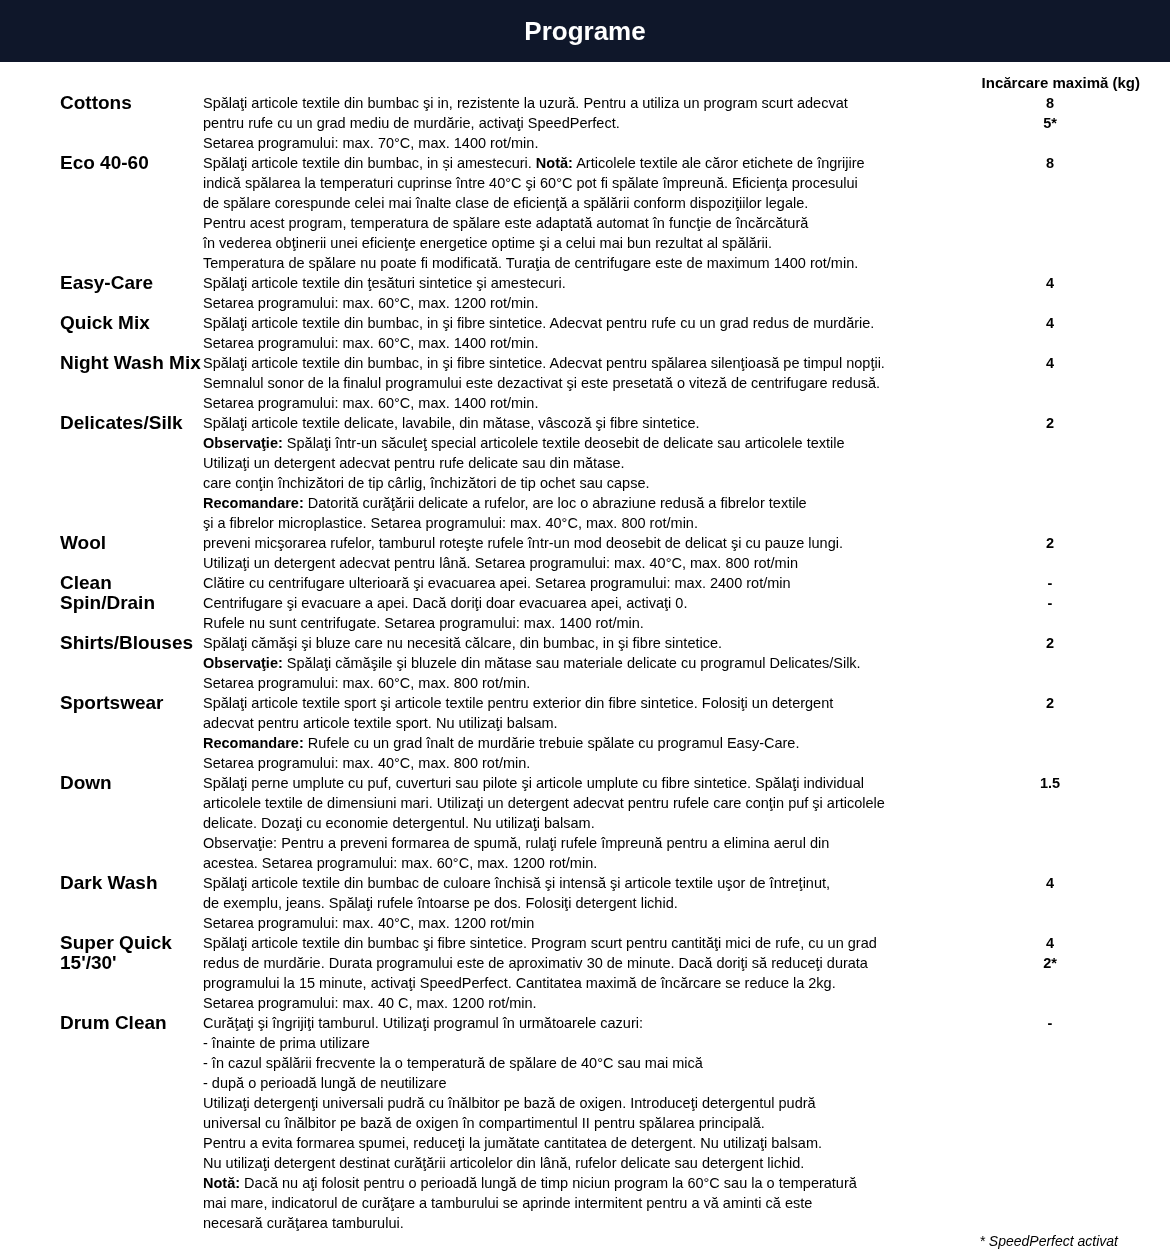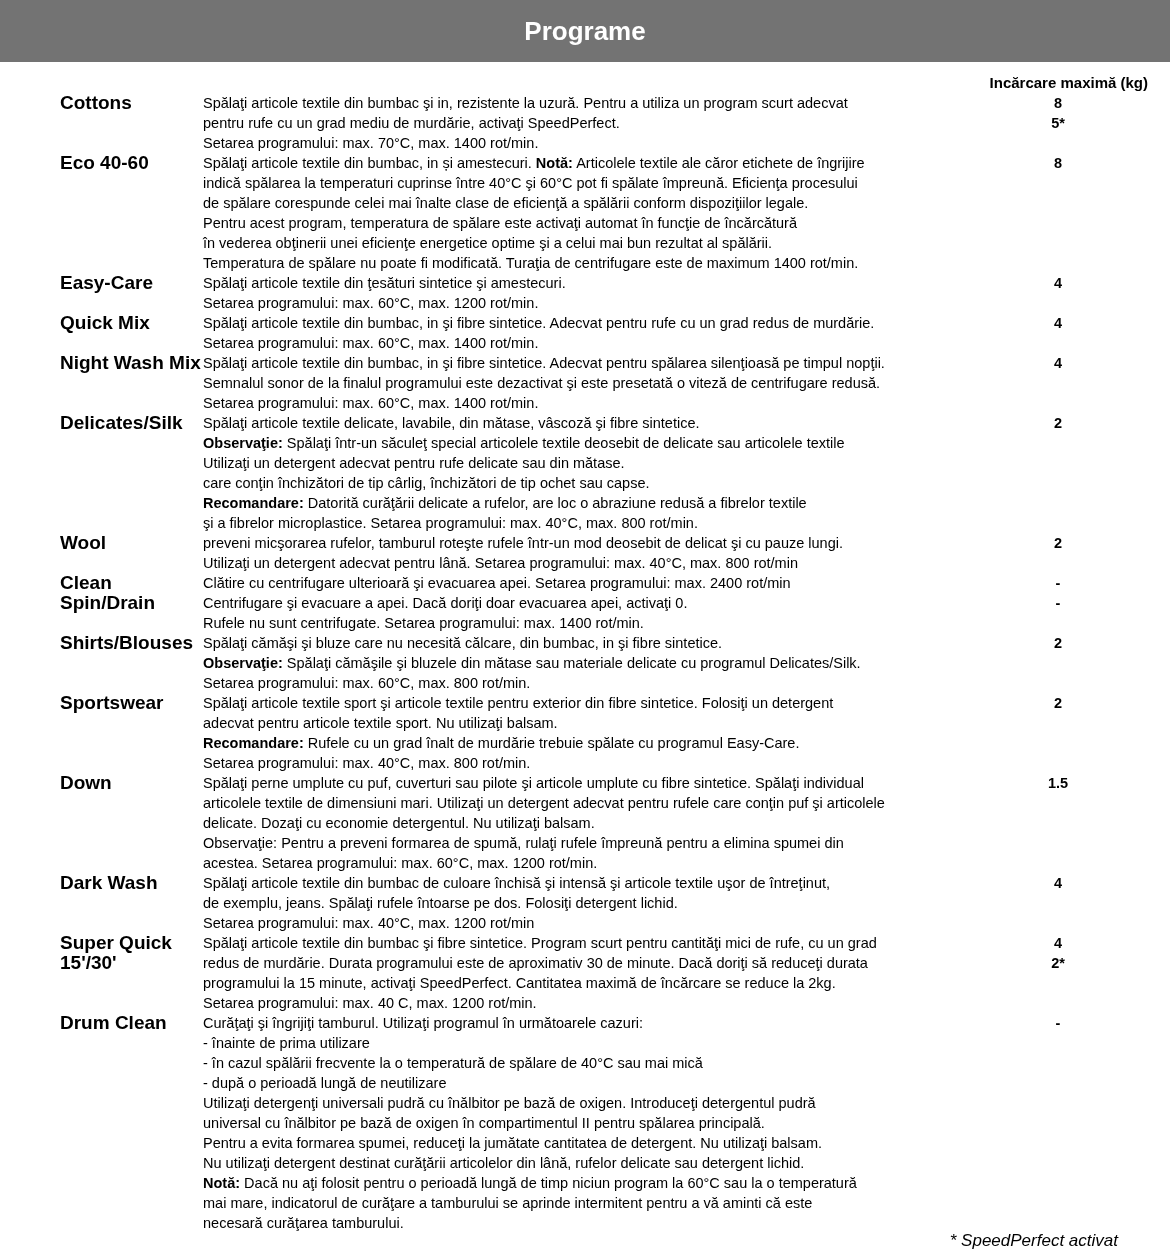--- a/index.html
+++ b/index.html
@@ -12,21 +12,21 @@
   }
   .header-bar {
     height: 62px;
     display: flex; align-items: center; justify-content: center;
   }
   .header-bar h1 {
     font-size: 26px;
     font-weight: bold;
   }
   .content {
-    padding: 11px 22px 0 60px;
+    padding: 11px 30px 0 60px;
   }
   .load-header {
     text-align: right;
     font-weight: bold;
     font-size: 15px;
     line-height: 20px;
   }
   .row { display: flex; align-items: flex-start; }
   .col-name {
     width: 143px; flex: none;
@@ -42,29 +42,29 @@
   .col-kg {
     width: 180px; flex: none;
     text-align: center;
     font-weight: bold;
     font-size: 14.5px; line-height: 20px;
   }
   .footnote {
     position: absolute;
     top: 1233px; right: 52px;
     font-style: italic;
-    font-size: 17px;
+    font-size: 14px;
     line-height: 16px;
     margin-left: 48px;
   }
 </style>
 </head>
 <body style="color: rgb(0, 0, 0);">
 
-<div class="header-bar" id="titlebar" style="background: #737373; color: rgb(255, 255, 255); justify-content: center;">
+<div class="header-bar" id="titlebar" style="background: #0f172a; color: rgb(255, 255, 255); justify-content: center;">
   <h1>Programe</h1>
 </div>
 
 <div class="content">
   <div class="load-header">Incărcare maximă (kg)</div>
   <div id="rows">
       <div class="row">
         <div class="col-name">
           <div>Cottons</div>
         </div>
@@ -79,21 +79,21 @@
         </div>
       </div>
       <div class="row">
         <div class="col-name">
           <div>Eco 40-60</div>
         </div>
         <div class="col-desc">
           <div class="line">Spălaţi articole textile din bumbac, in și amestecuri. <b>Notă:</b> Articolele textile ale căror etichete de îngrijire</div>
           <div class="line">indică spălarea la temperaturi cuprinse între 40°C şi 60°C pot fi spălate împreună. Eficienţa procesului</div>
           <div class="line">de spălare corespunde celei mai înalte clase de eficienţă a spălării conform dispoziţiilor legale.</div>
-          <div class="line">Pentru acest program, temperatura de spălare este activaţi automat în funcţie de încărcătură</div>
+          <div class="line">Pentru acest program, temperatura de spălare este adaptată automat în funcţie de încărcătură</div>
           <div class="line">în vederea obţinerii unei eficienţe energetice optime şi a celui mai bun rezultat al spălării.</div>
           <div class="line">Temperatura de spălare nu poate fi modificată. Turaţia de centrifugare este de maximum 1400 rot/min.</div>
         </div>
         <div class="col-kg">
           <div class="kgv">8</div>
         </div>
       </div>
       <div class="row">
         <div class="col-name">
           <div>Easy-Care</div>
@@ -210,21 +210,21 @@
         </div>
       </div>
       <div class="row">
         <div class="col-name">
           <div>Down</div>
         </div>
         <div class="col-desc">
           <div class="line">Spălaţi perne umplute cu puf, cuverturi sau pilote şi articole umplute cu fibre sintetice. Spălaţi individual</div>
           <div class="line">articolele textile de dimensiuni mari. Utilizaţi un detergent adecvat pentru rufele care conţin puf şi articolele</div>
           <div class="line">delicate. Dozaţi cu economie detergentul. Nu utilizaţi balsam.</div>
-          <div class="line">Observaţie: Pentru a preveni formarea de spumă, rulaţi rufele împreună pentru a elimina spumei din</div>
+          <div class="line">Observaţie: Pentru a preveni formarea de spumă, rulaţi rufele împreună pentru a elimina aerul din</div>
           <div class="line">acestea. Setarea programului: max. 60°C, max. 1200 rot/min.</div>
         </div>
         <div class="col-kg">
           <div class="kgv">1.5</div>
         </div>
       </div>
       <div class="row">
         <div class="col-name">
           <div>Dark Wash</div>
         </div>

